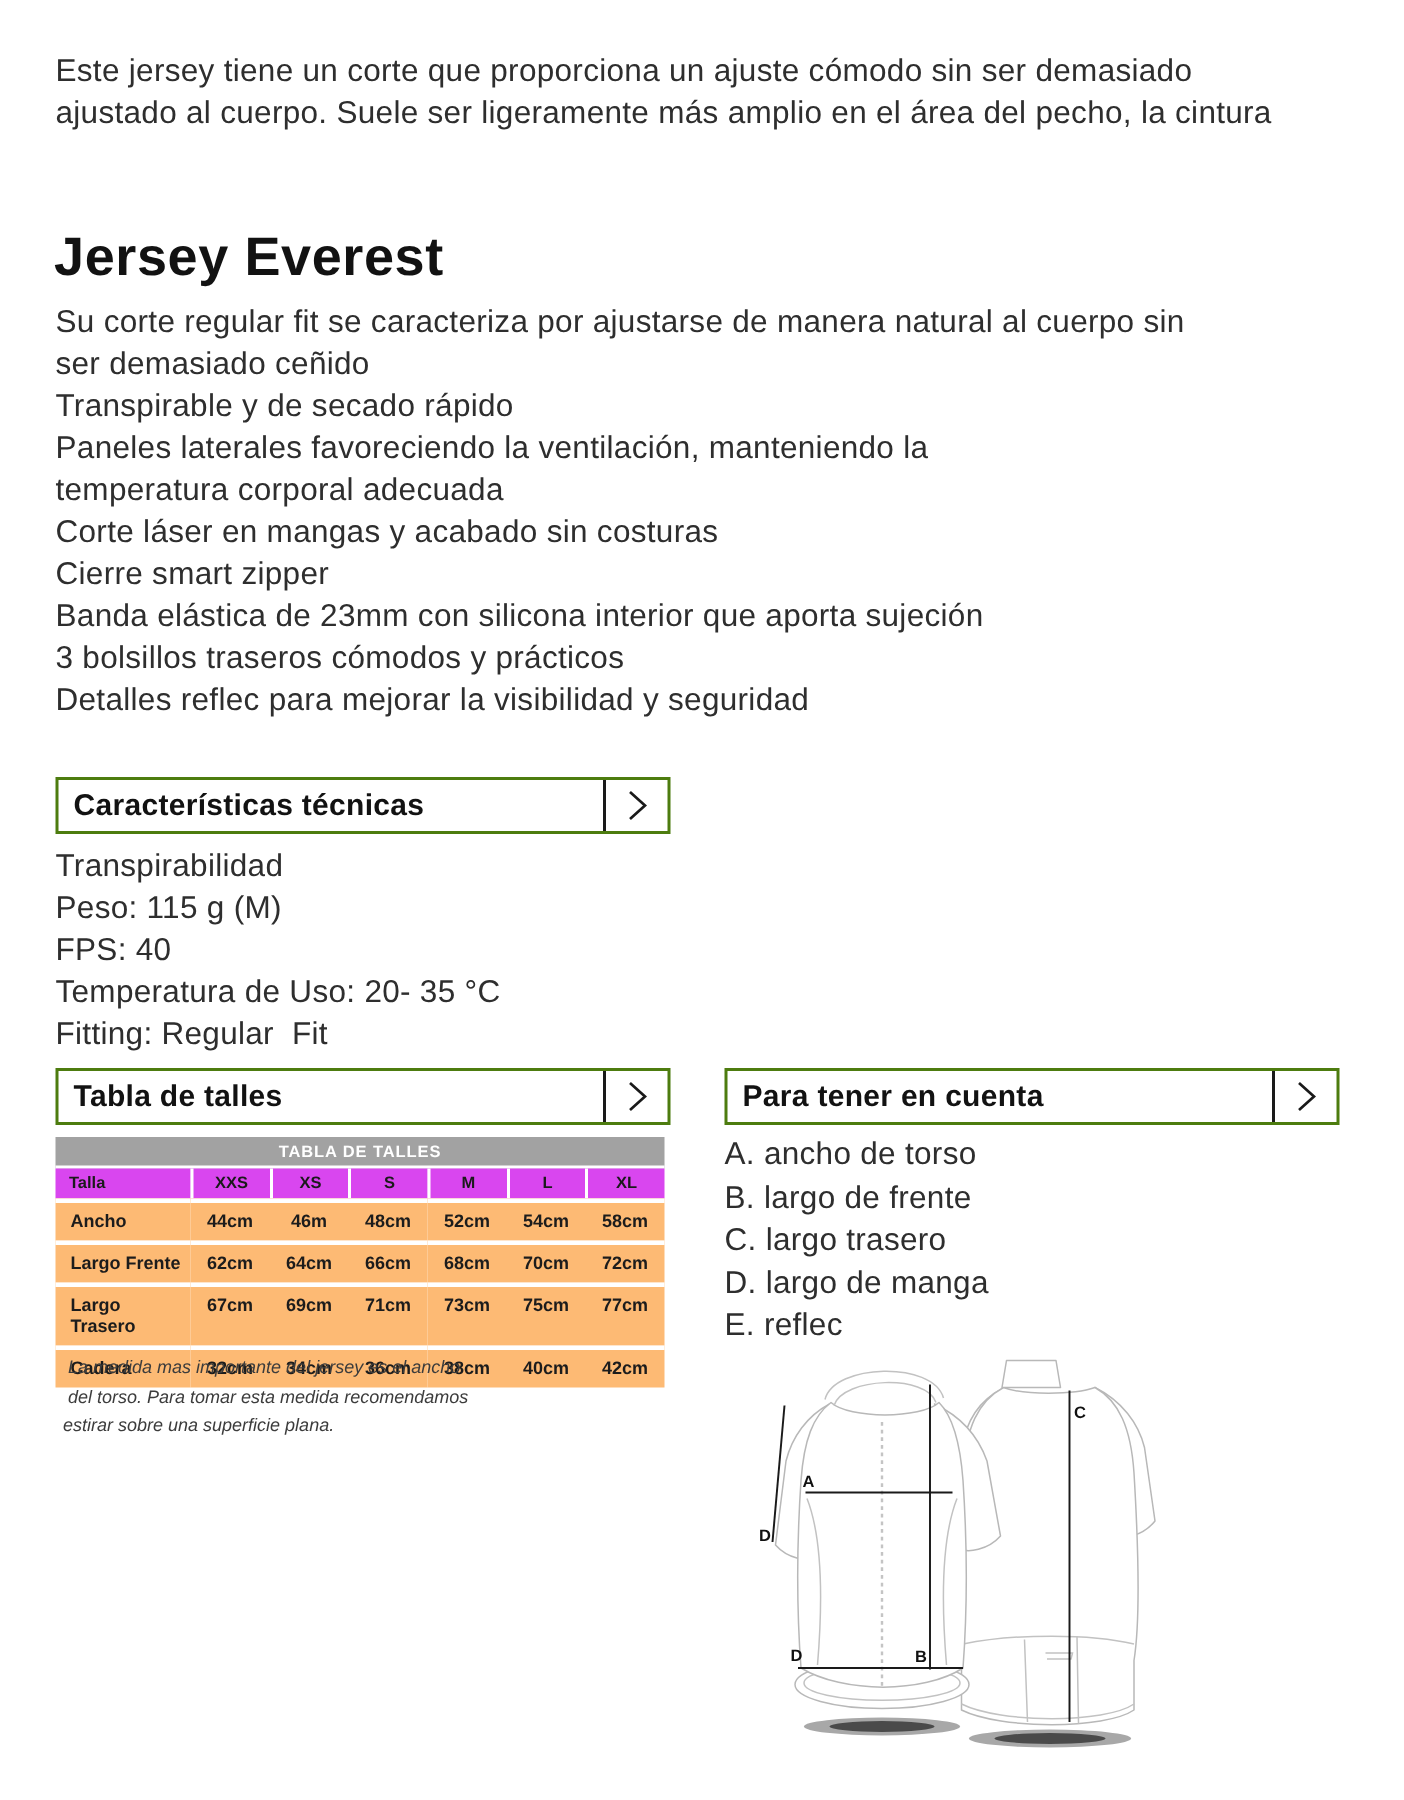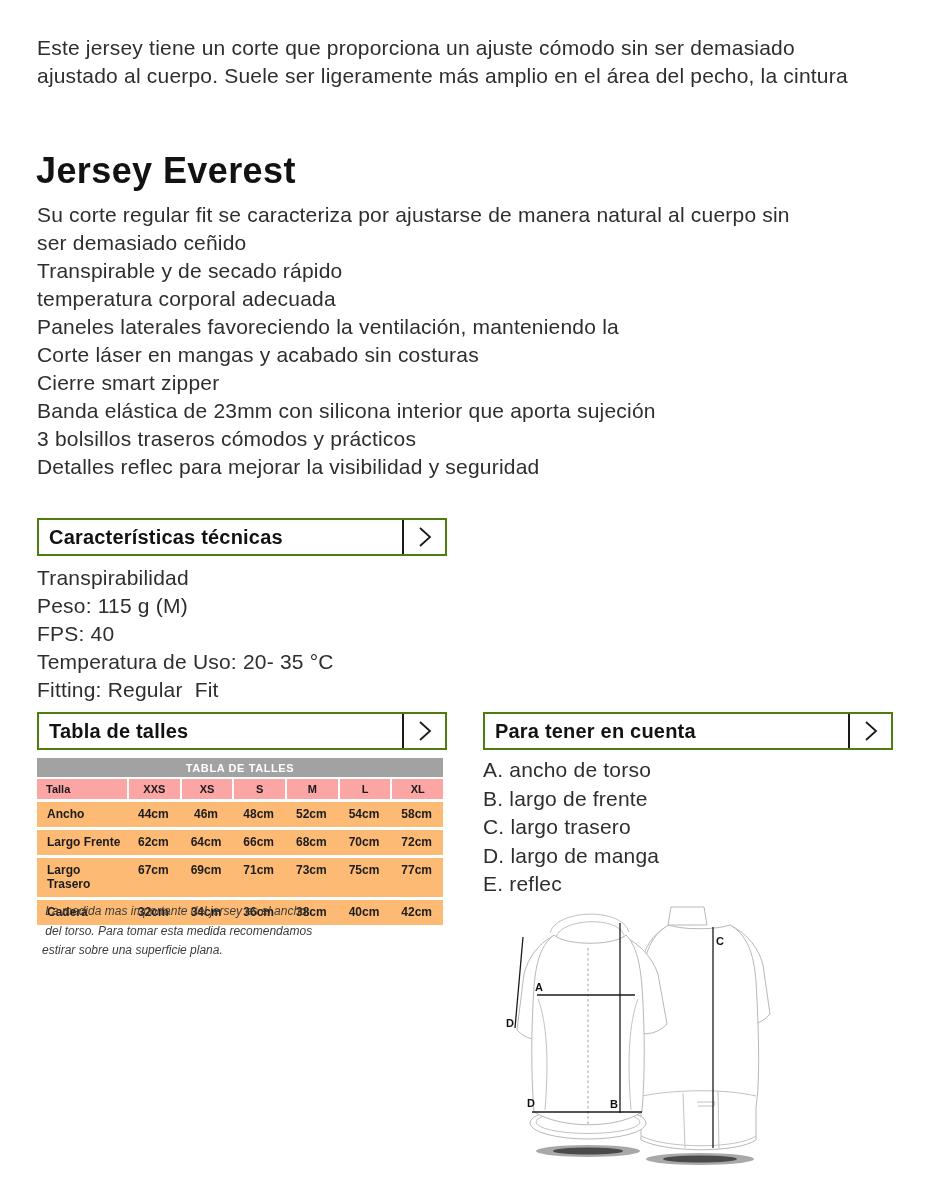--- a/index.html
+++ b/index.html
@@ -47,21 +47,21 @@
   .sizes {
     position:absolute; left:37px; top:758px; width:406px;
     display:grid; grid-template-columns:90px repeat(6, 1fr);
   }
   .t-title {
     grid-column:1 / -1; background:#a2a2a2; color:#ffffff;
     font-size:11px; font-weight:bold; letter-spacing:.6px; text-align:center;
     padding:4px 0 3px; border-bottom:2px solid #fff;
   }
   .t-h {
-    background:#fca5a5; color:#1a1a1a; font-size:11px; font-weight:bold;
+    background:#d946ef; color:#1a1a1a; font-size:11px; font-weight:bold;
     text-align:center; padding:4px 0; border-left:2px solid #fff;
   }
   .t-h.first { border-left:none; text-align:left; padding-left:9px; }
   .t-c {
     background:#fdba74; color:#1c1c1c; font-size:12px; font-weight:bold;
     text-align:center; padding:5px 0 6px; border-top:3px solid #fff;
   }
   .t-c.lbl { text-align:left; padding-left:10px; }
 
   .note { position:absolute; left:42px; top:902px; width:380px; }
@@ -85,22 +85,22 @@
     <div>Este jersey tiene un corte que proporciona un ajuste cómodo sin ser demasiado</div>
     <div>ajustado al cuerpo. Suele ser ligeramente más amplio en el área del pecho, la cintura</div>
   </div>
 
   <h1 class="title">Jersey Everest</h1>
 
   <div class="features">
     <div>Su corte regular fit se caracteriza por ajustarse de manera natural al cuerpo sin</div>
     <div>ser demasiado ceñido</div>
     <div>Transpirable y de secado rápido</div>
+    <div>Paneles laterales favoreciendo la ventilación, manteniendo la</div>
     <div>temperatura corporal adecuada</div>
-    <div>Paneles laterales favoreciendo la ventilación, manteniendo la</div>
     <div>Corte láser en mangas y acabado sin costuras</div>
     <div>Cierre smart zipper</div>
     <div>Banda elástica de 23mm con silicona interior que aporta sujeción</div>
     <div>3 bolsillos traseros cómodos y prácticos</div>
     <div>Detalles reflec para mejorar la visibilidad y seguridad</div>
   </div>
 
   <div class="secbox" id="box-tech">
     <span class="seclabel">Características técnicas</span>
     <span class="secarrow">

